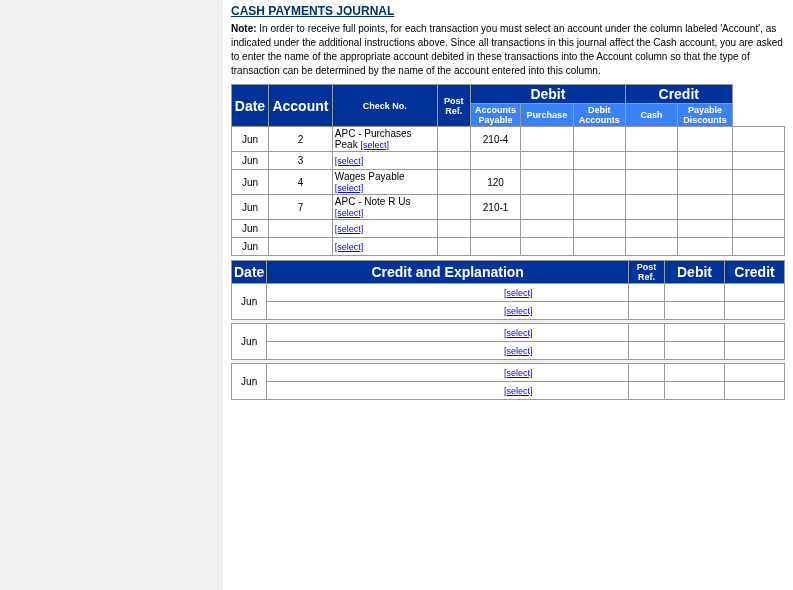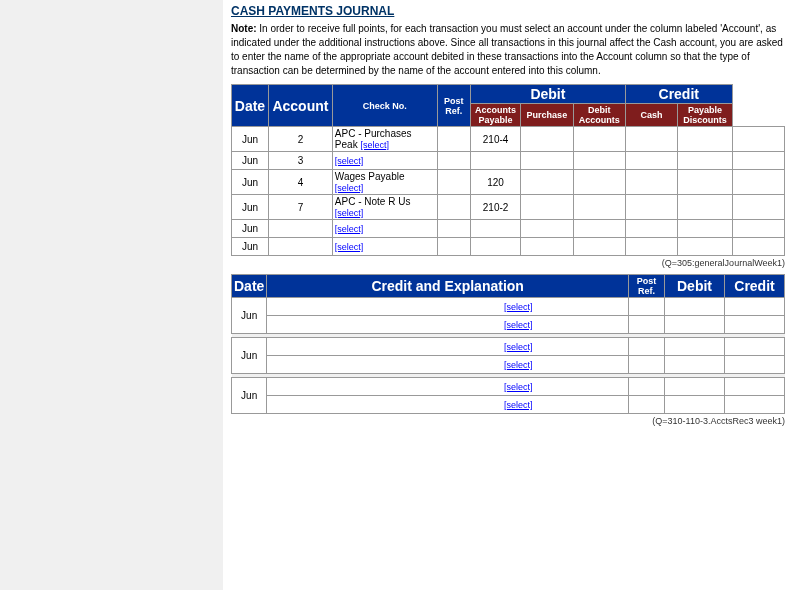--- a/index.html
+++ b/index.html
@@ -71,21 +71,21 @@
       text-align: center;
       vertical-align: middle;
     }
     .header-row th {
       background: #003399;
       color: white;
       font-weight: bold;
       font-size: 14px;
     }
     .subheader-row th {
-      background: #7f1d1d;
+      background: #3b82f6;
       color: white;
       font-weight: bold;
       font-size: 9px;
     }
     .data-row td {
       height: 18px;
       background: white;
     }
     .data-row td.date-cell { width: 28px; font-size: 10px; }
     .data-row td.day-cell { width: 18px; font-size: 10px; }
@@ -206,21 +206,21 @@
       <td class="amount-cell input-cell"><input type="text" value="" style=""></td>
     </tr>
           <tr class="data-row">
       <td class="date-cell">Jun</td>
       <td class="day-cell">7</td>
       <td class="account-cell">
         <span>APC - Note R Us</span>
         <a href="#" class="select-link">[select]</a>
       </td>
       <td class="post-ref-cell"><input type="text" value="" style=""></td>
-      <td class="post-ref-cell">210-2</td>
+      <td class="post-ref-cell">210-1</td>
       <td class="amount-cell input-cell"><input type="text" value="" style=""></td>
       <td class="amount-cell input-cell"><input type="text" value="" style=""></td>
       <td class="amount-cell input-cell"><input type="text" value="" style=""></td>
       <td class="amount-cell input-cell"><input type="text" value="" style=""></td>
       <td class="amount-cell input-cell"><input type="text" value="" style=""></td>
     </tr>
           <tr class="data-row">
       <td class="date-cell">Jun</td>
       <td class="day-cell"></td>
       <td class="account-cell">
@@ -246,21 +246,20 @@
       <td class="post-ref-cell"></td>
       <td class="amount-cell input-cell"><input type="text" value="" style=""></td>
       <td class="amount-cell input-cell"><input type="text" value="" style=""></td>
       <td class="amount-cell input-cell"><input type="text" value="" style=""></td>
       <td class="amount-cell input-cell"><input type="text" value="" style=""></td>
       <td class="amount-cell input-cell"><input type="text" value="" style=""></td>
     </tr>
         </tbody>
     </table>
 
-    <div class="q-ref">(Q=305:generalJournalWeek1)</div>
 
 
     <table style="margin-top:4px;">
       <thead>
         <tr class="header-row">
           <th style="width:28px;">Date</th>
           <th>Credit and Explanation</th>
           <th style="width:36px;font-size:9px;">Post Ref.</th>
           <th style="width:60px;">Debit</th>
           <th style="width:60px;">Credit</th>
@@ -329,16 +328,15 @@
           <input type="text" value="" style="width: 65%;">
           <a href="#" class="select-link">[select]</a>
         </td>
         <td class="input-cell"><input type="text" value="" style=""></td>
         <td class="amount-cell input-cell"><input type="text" value="" style=""></td>
         <td class="amount-cell input-cell"><input type="text" value="" style=""></td>
       </tr>
         </tbody>
     </table>
 
-    <div class="q-ref">(Q=310-110-3.AcctsRec3  week1)</div>
   </div>
   <div class="puzzle-bg"></div>
 </div>
 
 </body></html>

